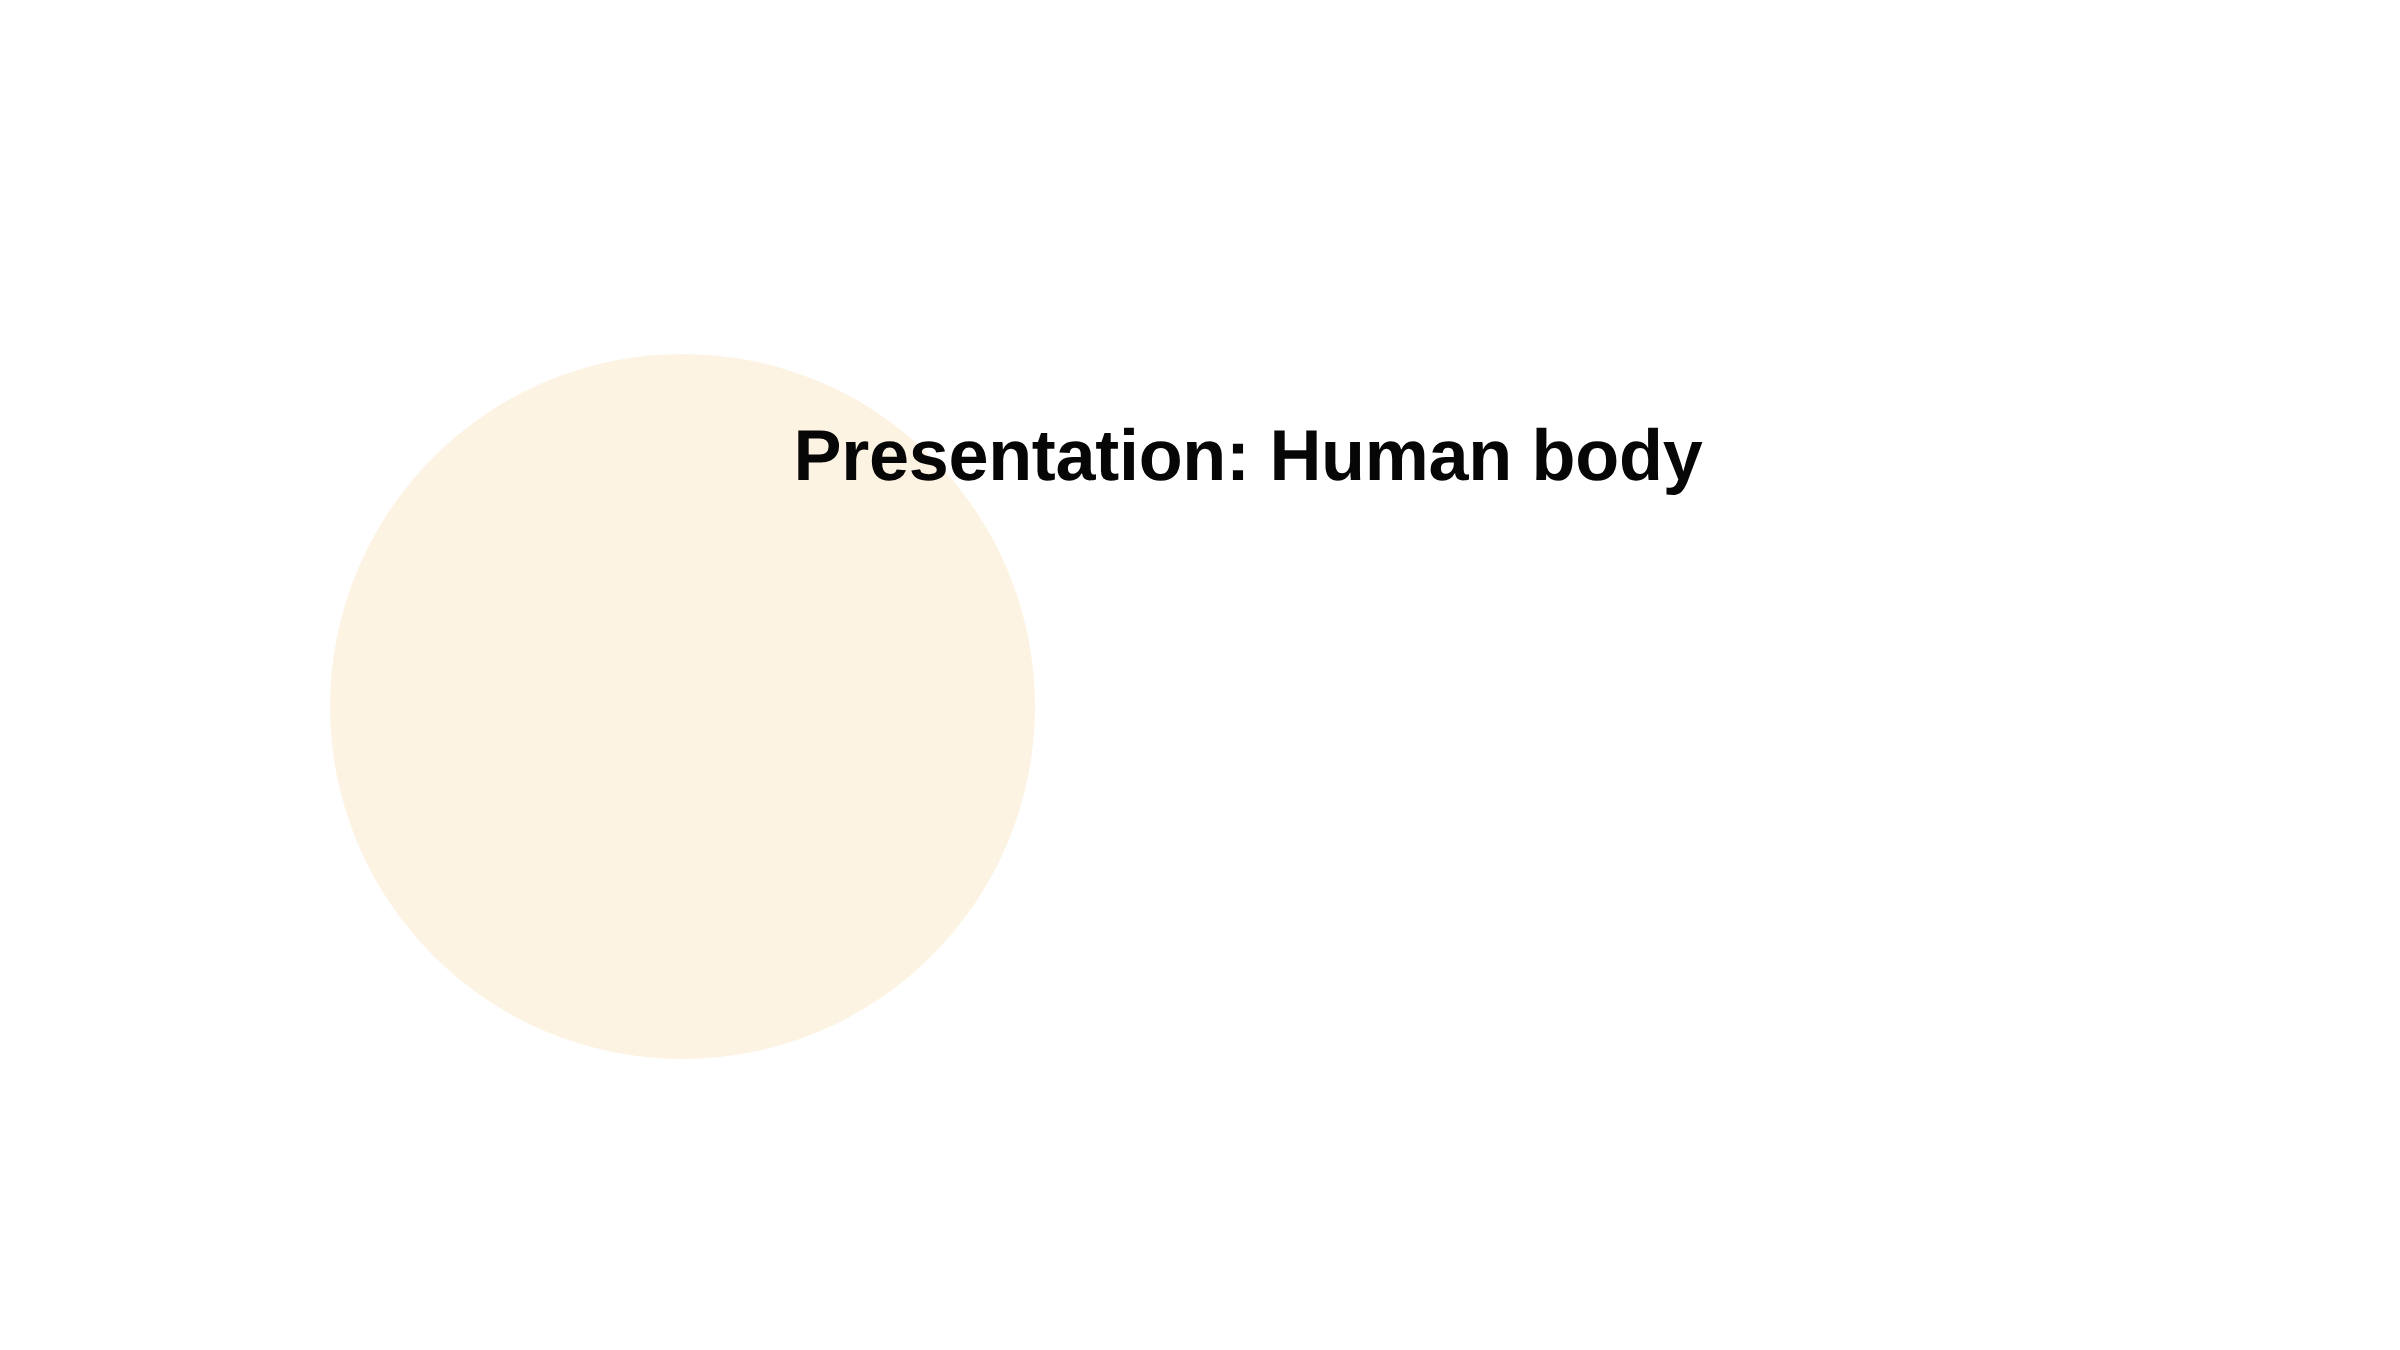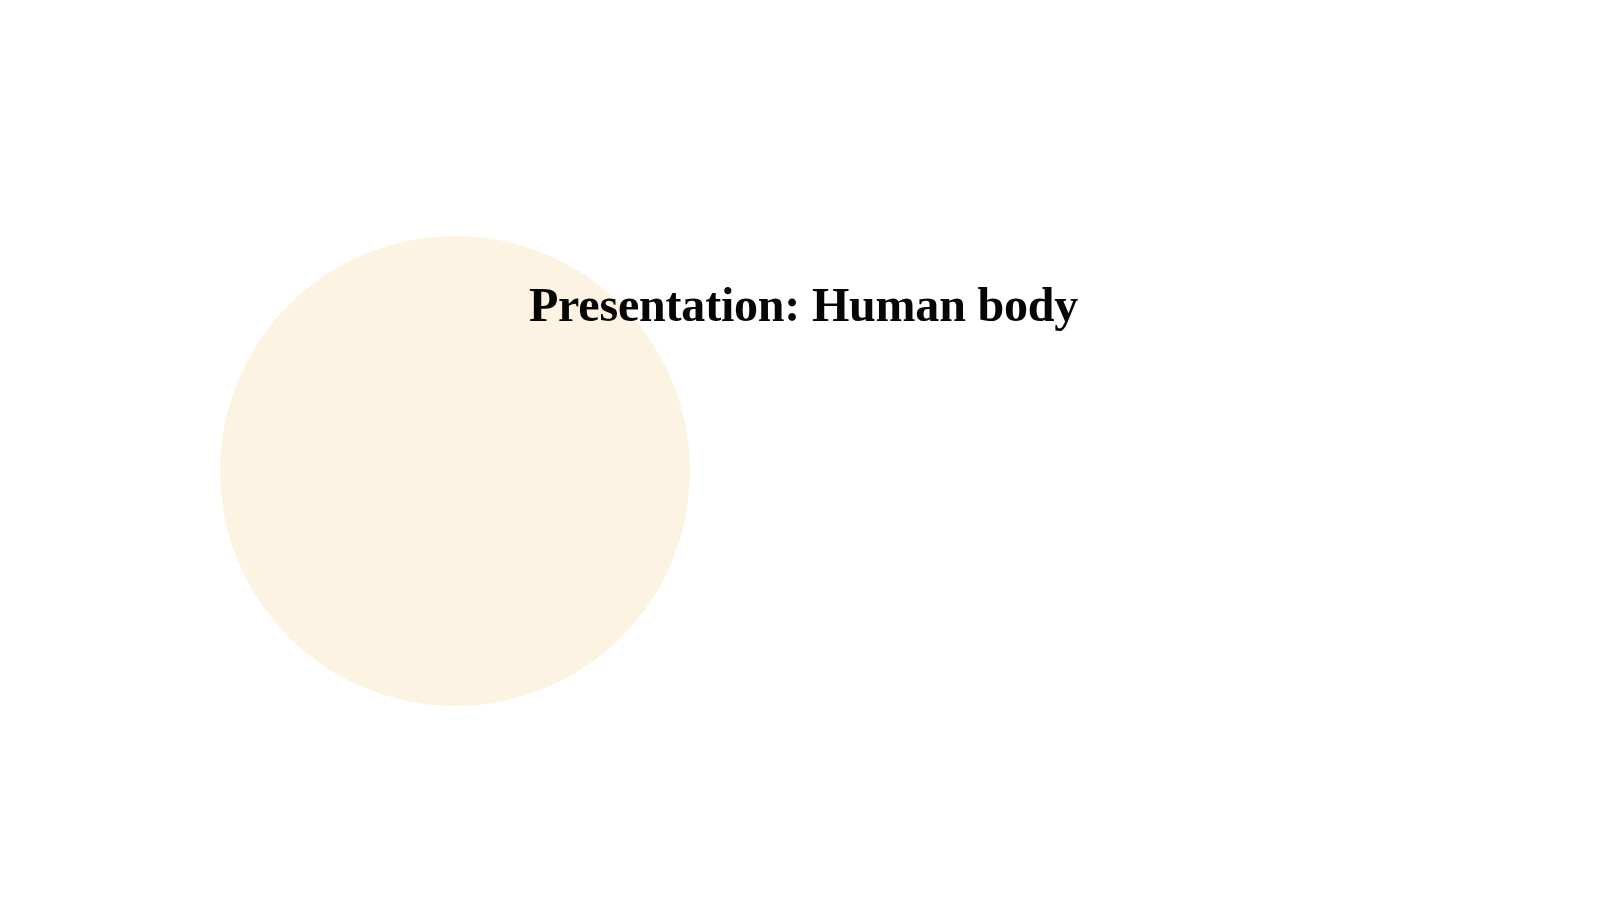--- a/index.html
+++ b/index.html
@@ -34,21 +34,21 @@
     border-radius: 50%;
     background: #fdf3e3;
   }
 
   
   .slide-title {
     position: absolute;
     left: 529px;
     top: 276px;
     margin: 0;
-    font-family: Liberation Serif, serif;
+    font-family: Liberation Sans, sans-serif;
     font-size: 48px;
     line-height: 58px;
     font-weight: 700;
     letter-spacing: -0.2px;
     color: #060606;
     white-space: nowrap;
   }
 </style>
 </head>
 <body>

